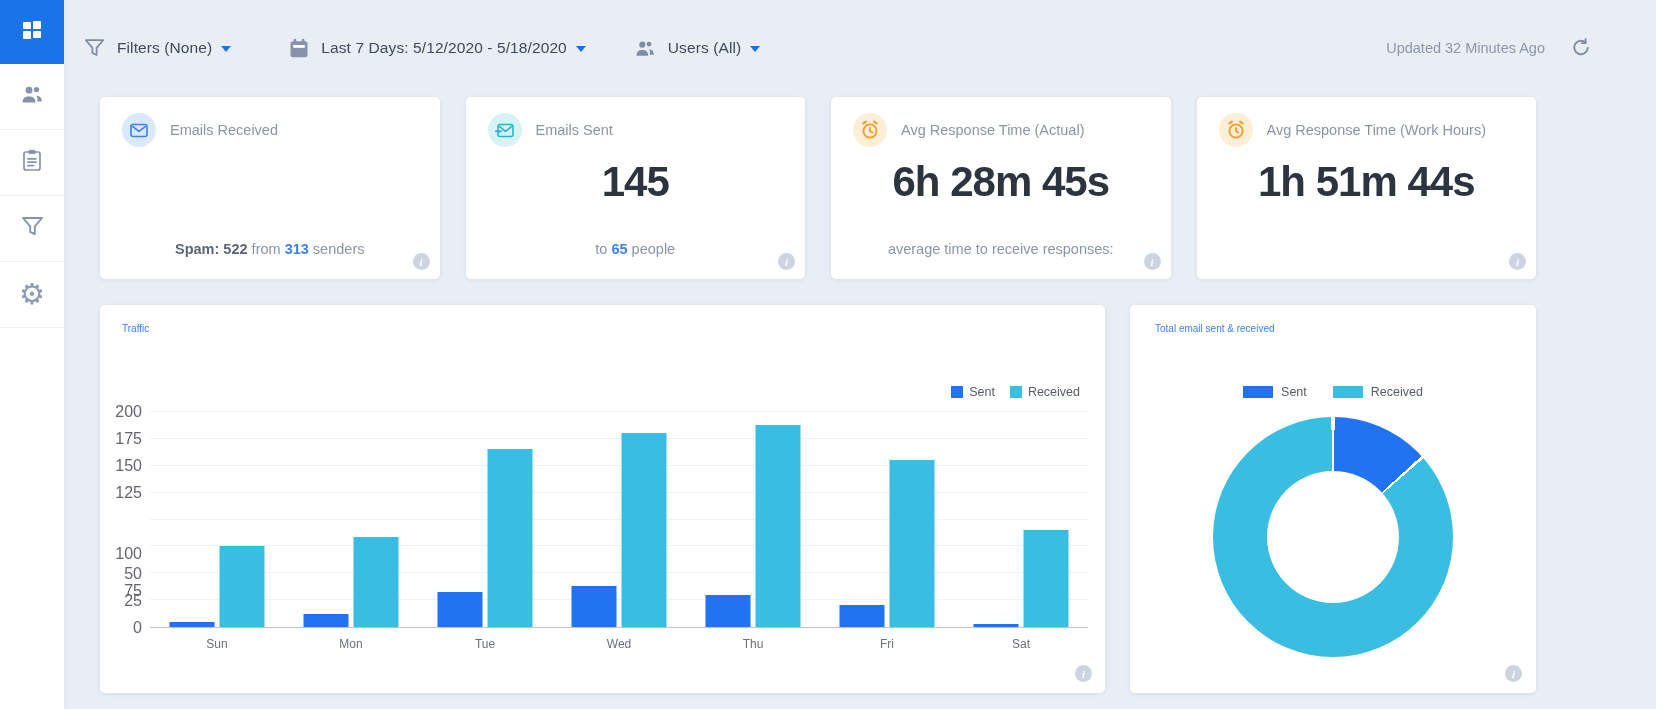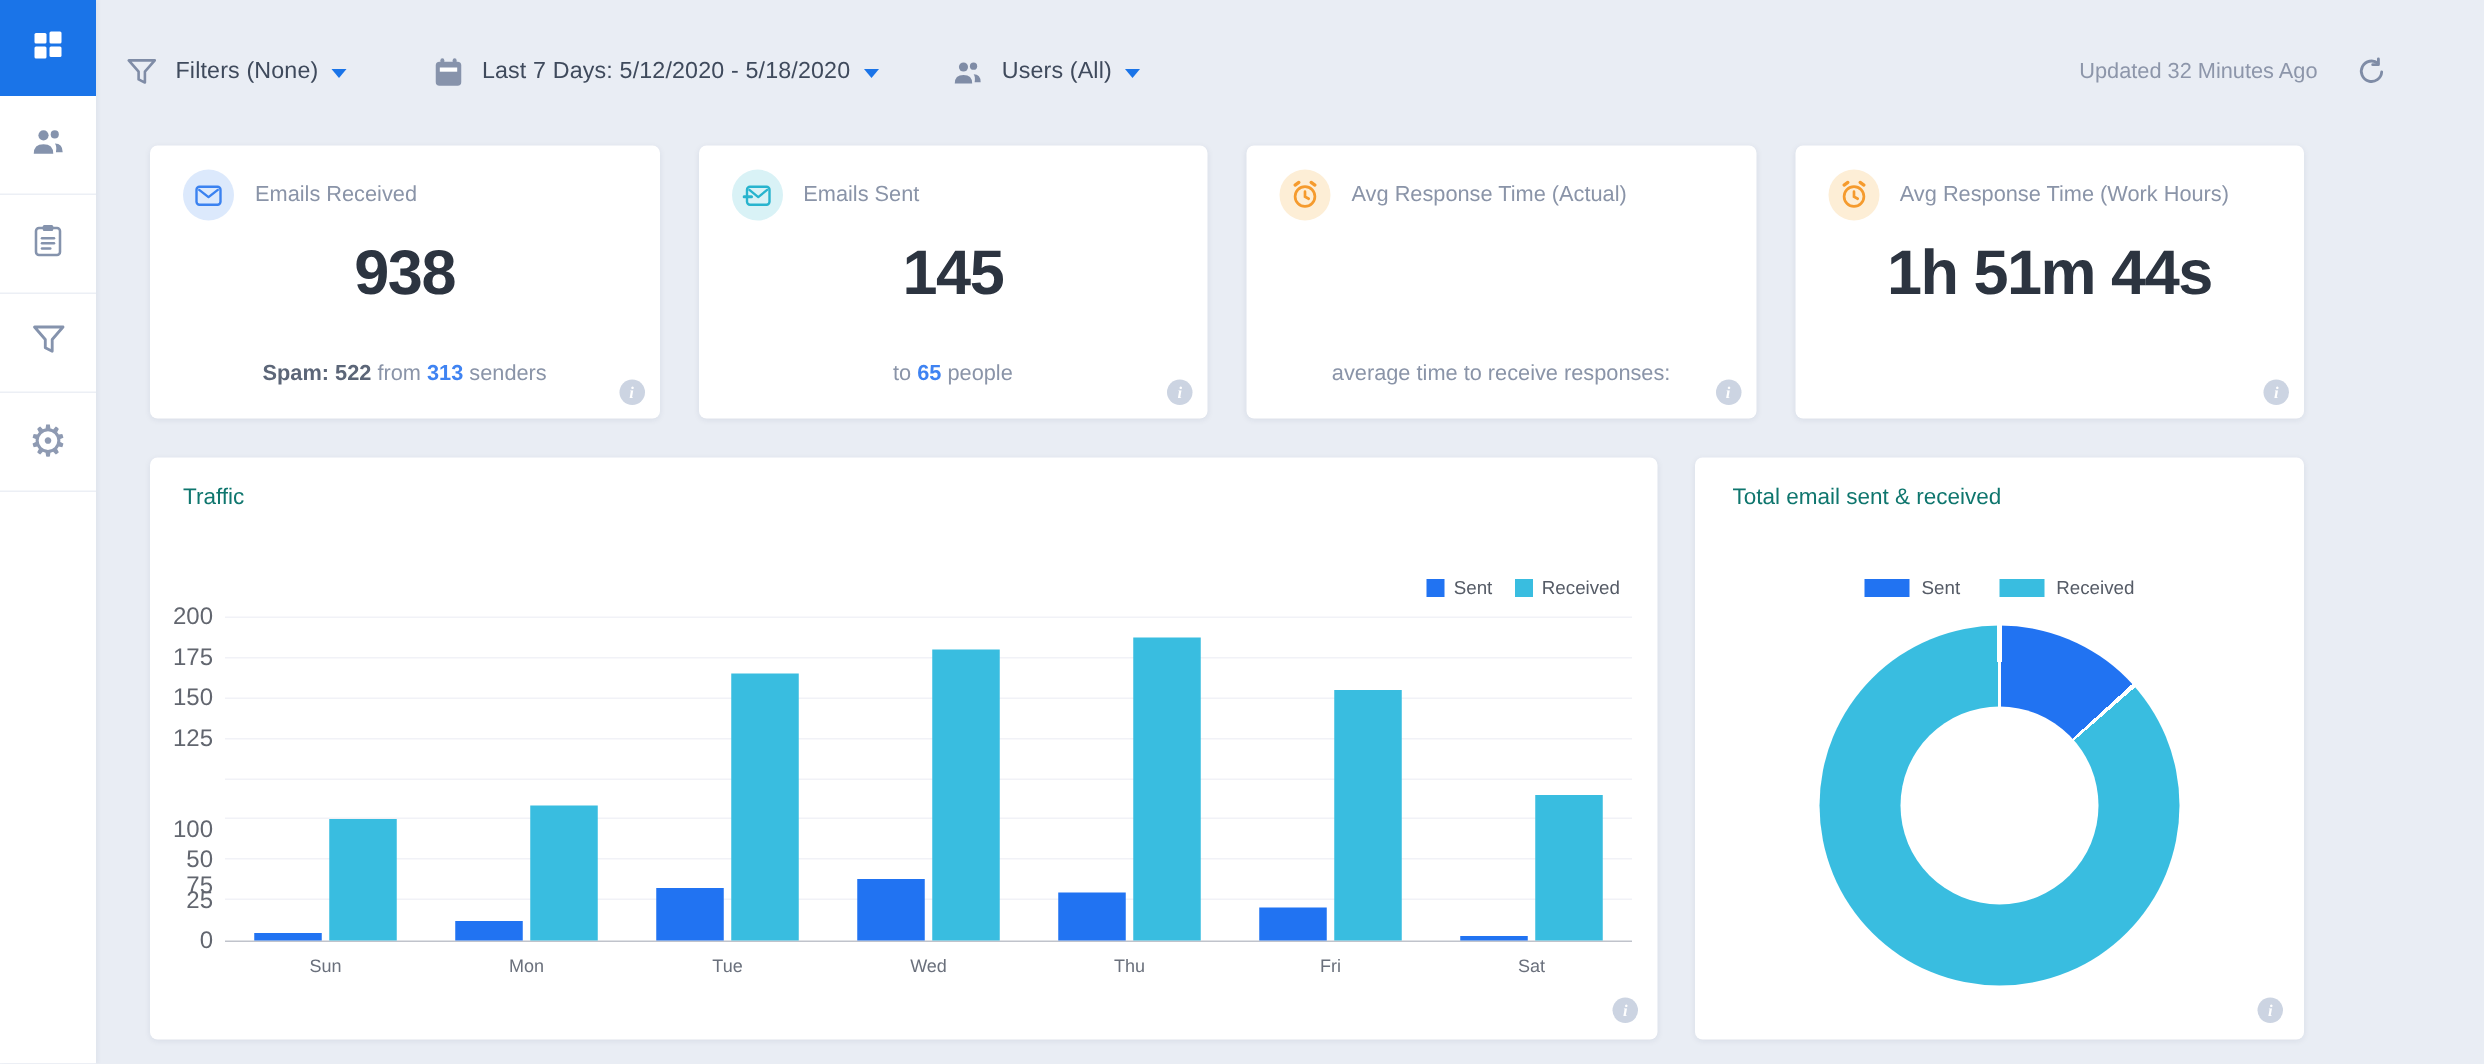--- a/index.html
+++ b/index.html
@@ -40,21 +40,21 @@
     color:#8a94a8;line-height:20px;}
   .lnk{color:#3f83f2;font-weight:600;}
   .semib{color:#5c6678;font-weight:700;}
   .info{position:absolute;right:10px;bottom:9px;width:17px;height:17px;border-radius:50%;background:#ccd4e2;
     color:#fff;display:flex;align-items:center;justify-content:center;
     font-family:"Liberation Serif",serif;font-style:italic;font-weight:700;font-size:11px;cursor:pointer;}
 
   
   .traffic-card{position:absolute;left:36px;top:305px;width:1005px;height:388px;}
   .donut-card{position:absolute;left:1066px;top:305px;width:406px;height:388px;}
-  .chart-title{position:absolute;left:22px;top:18px;font-size:15px;color:#0f766e;}
+  .chart-title{position:absolute;left:22px;top:18px;font-size:10px;color:#3b82f6;}
 
   .bar-legend{position:absolute;top:80px;right:25px;display:flex;align-items:center;gap:15px;
     font-size:12.5px;color:#555b66;}
   .leg-item{display:flex;align-items:center;cursor:pointer;}
   .leg-item .sw{width:12px;height:12px;margin-right:6px;display:inline-block;}
 
   .ylabels{position:absolute;left:0;top:107px;width:42px;height:216px;}
   .yl{position:absolute;right:0;transform:translateY(-50%);font-size:16px;color:#62666f;}
   .plot{position:absolute;left:50px;top:107px;width:938px;height:216px;border-bottom:1px solid #c0c3cb;}
   .gl{position:absolute;left:0;right:0;height:1px;background:#f1f2f7;}
@@ -169,21 +169,20 @@
   <div class="cards-row">
 
     <div class="card stat-card">
       <div class="icon-circle bg-blue">
         <svg width="18" height="15" viewBox="0 0 18 15" fill="none" stroke="#3b82f0" stroke-width="1.6" stroke-linejoin="round" stroke-linecap="round">
           <rect x="1" y="1.5" width="16" height="12" rx="2"></rect>
           <path d="M2.8 3.6 L9 8.4 L15.2 3.6"></path>
         </svg>
       </div>
       <div class="stat-title">Emails Received</div>
-      <div class="stat-value">938</div>
       <div class="stat-subs">
         <div><span class="semib">Spam: 522</span><span> from </span><span class="lnk">313</span><span> senders</span></div>
       </div>
       <div class="info">i</div>
     </div>
 
     <div class="card stat-card">
       <div class="icon-circle bg-cyan">
         <svg width="19" height="15" viewBox="0 0 19 15" fill="none" stroke="#28b4ce" stroke-width="1.6" stroke-linejoin="round" stroke-linecap="round">
           <rect x="3" y="1.5" width="15" height="12" rx="2"></rect>
@@ -202,20 +201,21 @@
     <div class="card stat-card">
       <div class="icon-circle bg-orange">
         <svg width="22" height="22" viewBox="0 0 22 22" fill="none" stroke="#f59b2e" stroke-width="1.8" stroke-linecap="round">
           <circle cx="11" cy="12" r="6.6"></circle>
           <path d="M11 8.8 V12.2 L13.5 13.5"></path>
           <path d="M4.4 4.4 L6.9 2.6" stroke-width="2.2"></path>
           <path d="M17.6 4.4 L15.1 2.6" stroke-width="2.2"></path>
         </svg>
       </div>
       <div class="stat-title">Avg Response Time (Actual)</div>
+      <div class="stat-value">6h 28m 45s</div>
       <div class="stat-subs">
         <div><span>average time to receive responses:</span></div>
       </div>
       <div class="info">i</div>
     </div>
 
     <div class="card stat-card">
       <div class="icon-circle bg-orange">
         <svg width="22" height="22" viewBox="0 0 22 22" fill="none" stroke="#f59b2e" stroke-width="1.8" stroke-linecap="round">
           <circle cx="11" cy="12" r="6.6"></circle>

